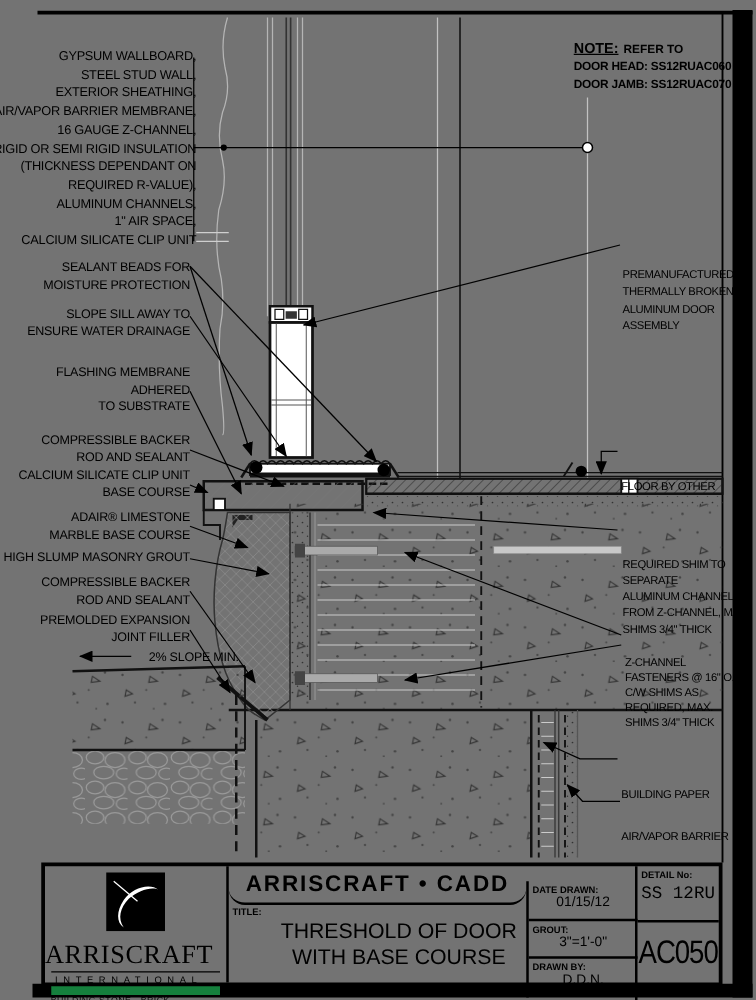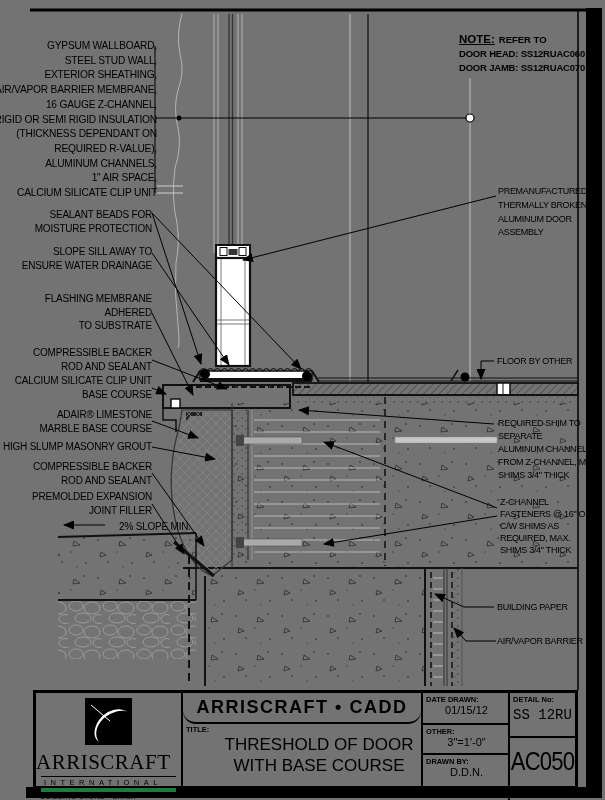--- a/index.html
+++ b/index.html
@@ -2,21 +2,21 @@
 <html><head>
 <meta charset="utf-8">
 <style>
   html,body{margin:0;padding:0;background:#e8e8e8;}
   #page{position:relative;width:605px;height:800px;background:#737373;overflow:hidden;
         font-family:"Liberation Sans",sans-serif;color:#000;}
   #drawing-svg{position:absolute;left:0;top:0;}
   
   .lab{position:absolute;font-size:10px;line-height:13.5px;letter-spacing:-0.2px;
        text-align:right;width:170px;white-space:nowrap;}
-  .lab.rt{text-align:left;font-size:9px;letter-spacing:-0.3px;line-height:13px;width:86px;}
+  .lab.rt{text-align:left;font-size:9px;letter-spacing:-0.3px;line-height:13px;width:86px;margin-top:28px;}
   #lab-wall{top:39px;right:448px;line-height:14.7px;font-size:10.2px;}
   #lab-sealant{top:208px;right:453px;line-height:14px;}
   #lab-slope{top:245px;right:453px;line-height:14px;}
   #lab-flashing{top:292px;right:453px;}
   #lab-backer1{top:346px;right:453px;}
   #lab-clip{top:374px;right:453px;}
   #lab-adair{top:408px;right:453px;}
   #lab-grout{top:440px;right:453px;}
   #lab-backer2{top:460px;right:453px;}
   #lab-premold{top:490px;right:453px;}
@@ -31,29 +31,29 @@
   #note{position:absolute;left:459px;top:29px;width:125px;font-weight:bold;}
   #note .h{font-size:11.5px;text-decoration:underline;}
   #note .r{font-size:9.5px;margin-left:4px;}
   #note .ln{font-size:9.5px;line-height:13.5px;letter-spacing:-0.2px;white-space:nowrap;}
   
   #tblock{position:absolute;left:33px;top:690px;width:545px;height:99px;
           border:3px solid #000;box-sizing:border-box;}
   .tb-cell{position:absolute;box-sizing:border-box;}
   #tb-logo{left:0;top:0;width:145px;height:93px;text-align:left;}
   #tb-brand{font-family:"Liberation Serif",serif;font-size:21px;letter-spacing:0.5px;margin-top:1px;}
-  #tb-sub{font-size:7.5px;letter-spacing:4.5px;border-top:1px solid #000;border-bottom:4px solid #15803d;
+  #tb-sub{font-size:7.5px;letter-spacing:4.5px;border-top:1px solid #000;border-bottom:7px solid #15803d;
           width:132px;margin:1px auto 0;padding:1px 0 1px 3px;}
   #tb-tag{font-size:7px;letter-spacing:0.4px;width:136px;margin:0 auto;padding-top:1px;}
   #tb-mid{left:145px;top:0;width:240px;height:93px;border-left:2px solid #000;}
   #tb-header{height:29px;border-bottom:2px solid #000;display:flex;align-items:center;justify-content:center;
              font-weight:bold;font-size:18px;letter-spacing:1.5px;border-radius:13px;}
   #tb-title-label{position:absolute;left:3px;top:32px;font-size:7.5px;font-weight:bold;}
   #tb-title{position:absolute;left:0;top:41px;width:272px;text-align:center;font-size:17px;line-height:21px;}
-  #tb-c3{left:385px;top:0;width:87px;height:93px;border-left:2px solid #000;}
+  #tb-c3{left:385px;top:12px;width:87px;height:93px;border-left:2px solid #000;}
   .tb-row{position:absolute;left:0;width:87px;box-sizing:border-box;}
   .tb-row .l{font-size:7.5px;font-weight:bold;padding:2px 0 0 3px;}
   .tb-row .v{font-size:11px;text-align:center;margin-top:0px;}
   #tb-r1{top:0;height:32px;border-bottom:2px solid #000;}
   #tb-r2{top:32px;height:30px;border-bottom:2px solid #000;}
   #tb-r3{top:62px;height:31px;}
   #tb-c4{left:472px;top:0;width:67px;height:116px;border-left:2px solid #000;}
   #tb-detail{height:45px;border-bottom:2px solid #000;box-sizing:border-box;}
   #tb-detail .l{font-size:7.5px;font-weight:bold;padding:2px 0 0 3px;}
   #tb-detail .v{font-size:14px;text-align:center;margin-top:3px;font-family:Liberation Mono, monospace;}
@@ -278,21 +278,21 @@
         <div>THRESHOLD OF DOOR</div>
         <div>WITH BASE COURSE</div>
       </div>
     </div>
     <div class="tb-cell" id="tb-c3">
       <div class="tb-row" id="tb-r1">
         <div class="l">DATE DRAWN:</div>
         <div class="v">01/15/12</div>
       </div>
       <div class="tb-row" id="tb-r2">
-        <div class="l">OTHER:</div>
+        <div class="l">GROUT:</div>
         <div class="v">3"=1'-0"</div>
       </div>
       <div class="tb-row" id="tb-r3">
         <div class="l">DRAWN BY:</div>
         <div class="v">D.D.N.</div>
       </div>
     </div>
     <div class="tb-cell" id="tb-c4">
       <div id="tb-detail">
         <div class="l">DETAIL No:</div>

